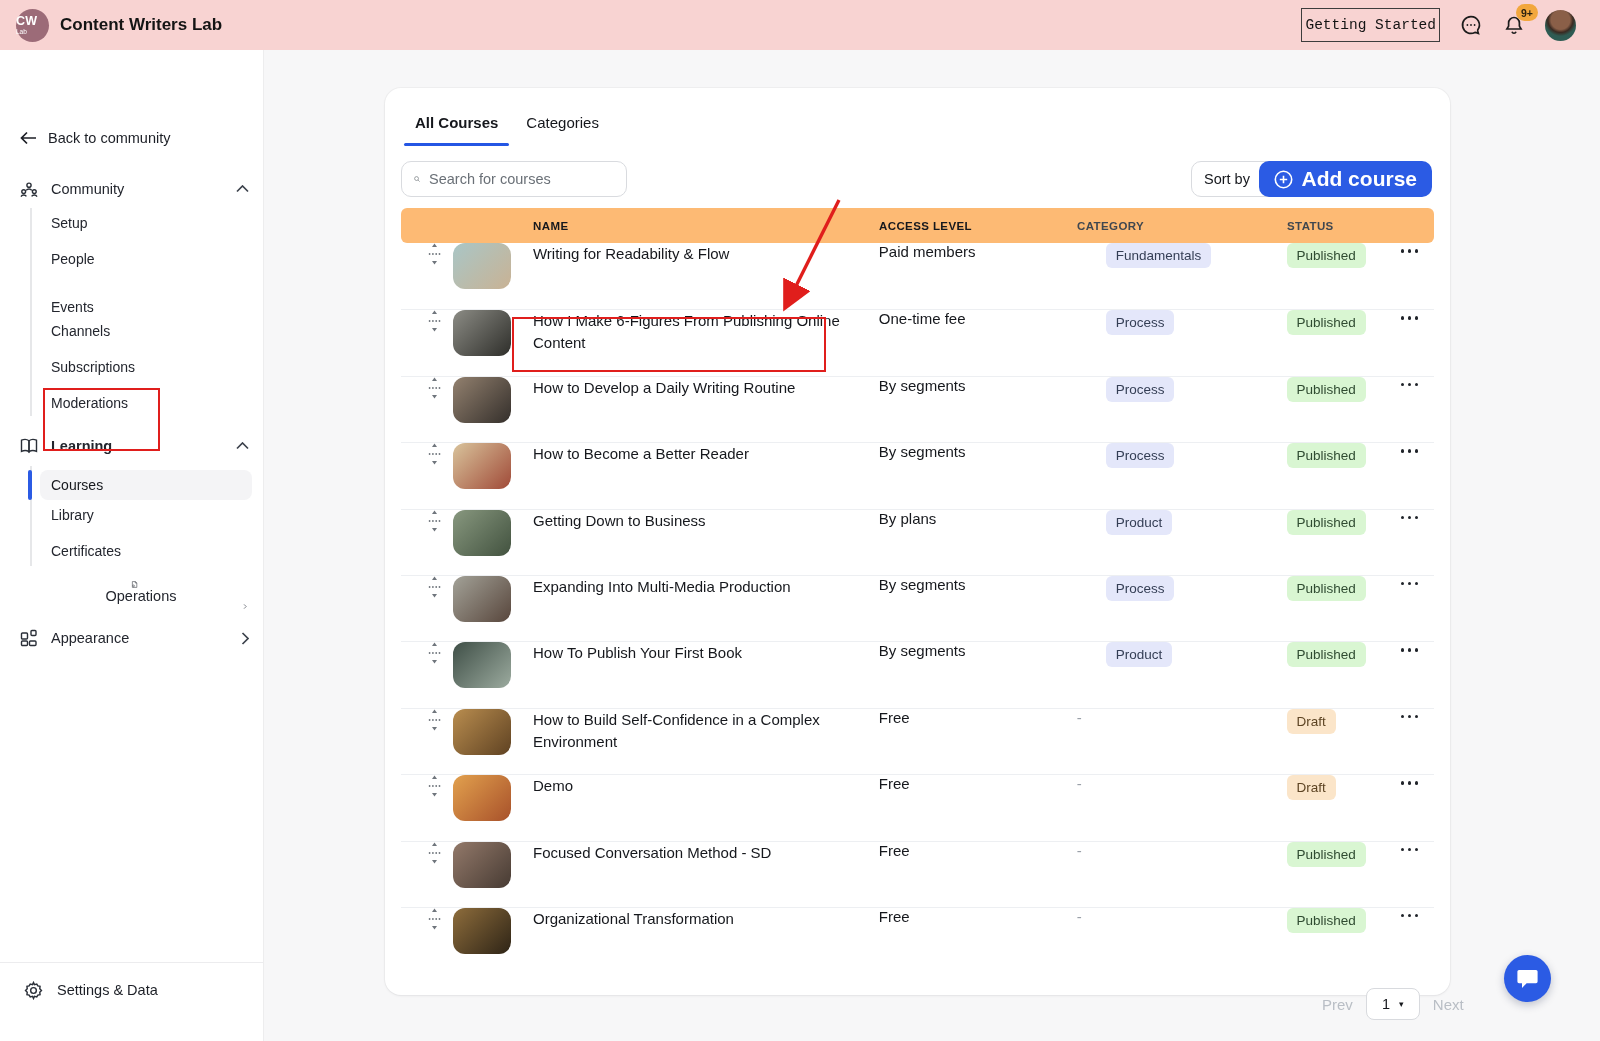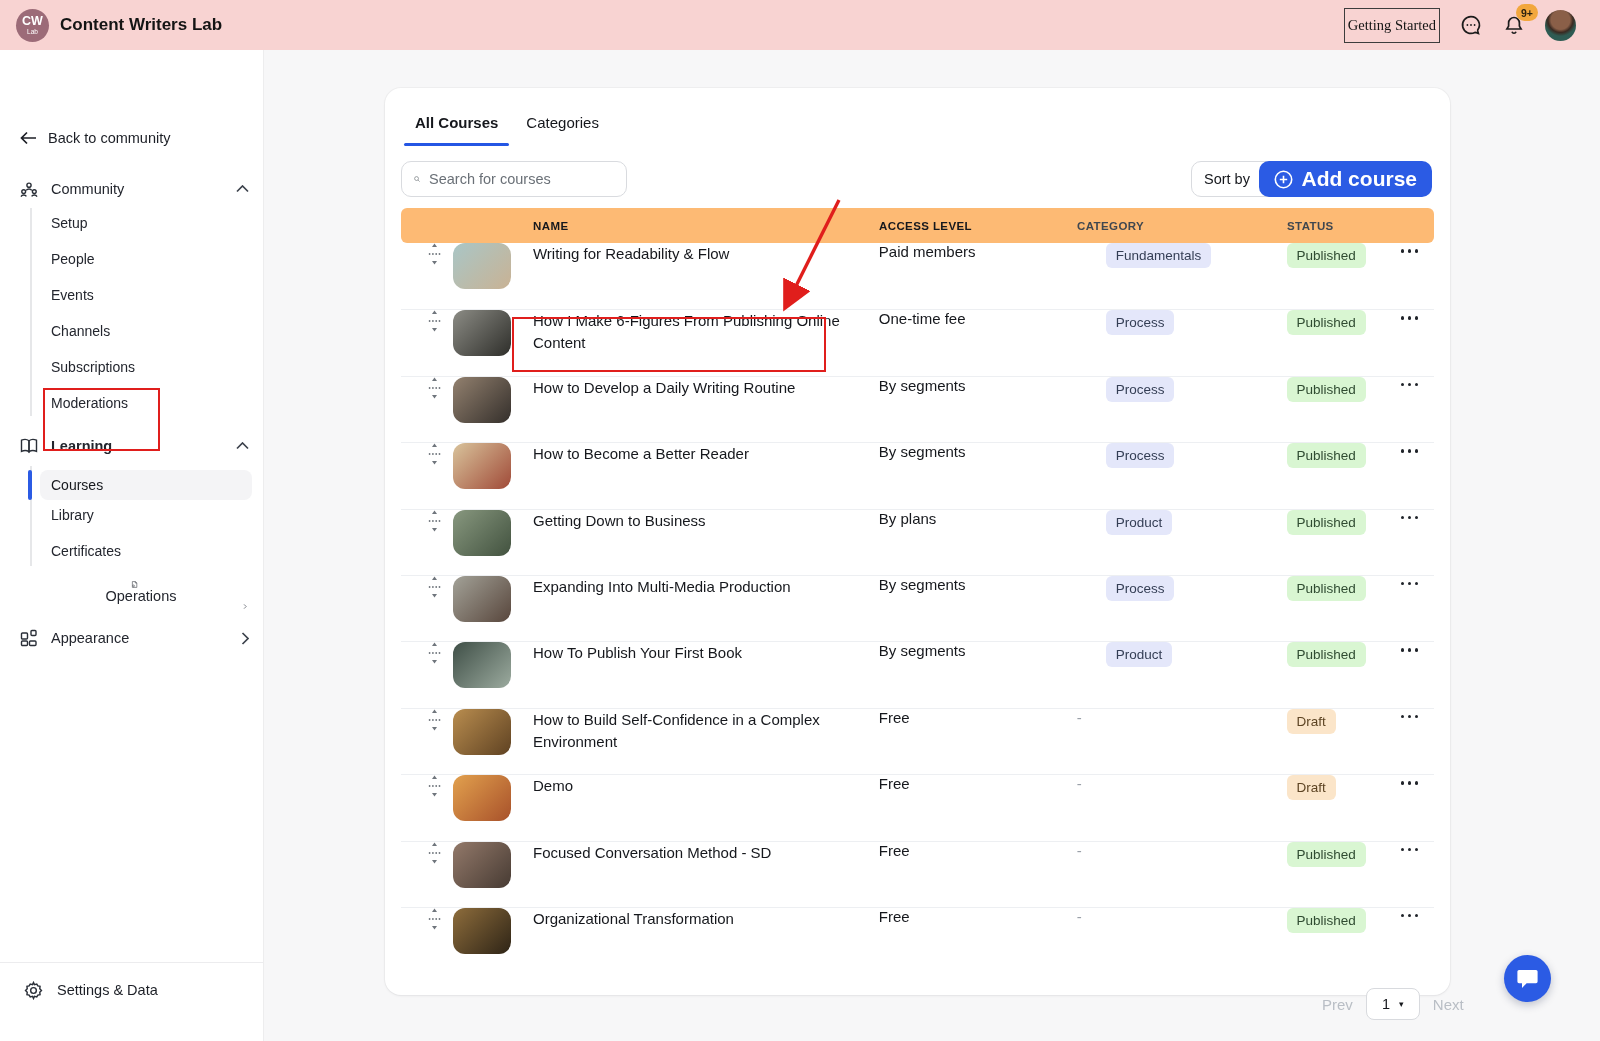--- a/index.html
+++ b/index.html
@@ -4,27 +4,27 @@
 <style>
   * { margin:0; padding:0; box-sizing:border-box; }
   html,body { width:1600px; height:1041px; }
   body { font-family:"Liberation Sans","DejaVu Sans",sans-serif; color:#16181d; }
   .screen { position:relative; width:1600px; height:1041px; background:#f7f7f8; overflow:hidden; }
 
   
   .topbar { position:absolute; top:0; left:0; width:1600px; height:50px; background:#f8d3d2;
             display:flex; align-items:center; padding:0 24px 0 16px; z-index:5; }
   .logo { width:33px; height:33px; border-radius:50%; background:#9c6b78; color:#fff;
-          display:flex; flex-direction:column; align-items:center; justify-content:center; line-height:1; }
+          display:flex; flex-direction:column; justify-content:center; line-height:1; }
   .logo .lt { font-size:12.5px; font-weight:700; letter-spacing:.2px; }
   .logo .lb { font-size:6.5px; margin-top:1px; }
   .app-title { margin-left:11px; font-size:17px; font-weight:700; color:#141414; }
   .topbar-right { margin-left:auto; display:flex; align-items:center; gap:19px; }
   .btn-getting-started { background:transparent; border:1.4px solid #3d3d3d; border-radius:0;
-          padding:8px 3px; font-size:14.5px; color:#141414; font-family:Liberation Serif, serif; cursor:pointer; }
+          padding:8px 3px; font-size:14.5px; color:#141414; font-family:Liberation Mono, monospace; cursor:pointer; }
   .top-ic { width:24px; height:24px; display:block; }
   .bell-wrap { position:relative; }
   .notif-badge { position:absolute; top:-9px; right:-12px; background:#f2a73d; color:#2c2310;
           font-size:10.5px; font-weight:700; border-radius:9px; padding:2.5px 5px; }
   .avatar { width:31px; height:31px; border-radius:50%;
           background:radial-gradient(circle at 50% 32%, #8a5f48 0 36%, #3a2a22 48%, #2e5b53 62%); }
 
   
   .sidebar { position:absolute; top:50px; left:0; width:264px; bottom:0; background:#fff;
              border-right:1px solid #ededee; z-index:4; }
@@ -165,21 +165,21 @@
           <path d="M17 15.6a3.2 3.2 0 0 0-5.4-.2"></path>
       </svg>
       <span class="lbl">Community</span>
       <svg class="chev" width="13" height="8" viewBox="0 0 13 8" fill="none" stroke="#3c424c" stroke-width="1.7">
         <path d="M1 6.5 6.5 1 12 6.5"></path>
       </svg>
     </div>
     <div class="tree-line tl-community"></div>
     <div class="sub-item" style="top:158px">Setup</div>
     <div class="sub-item" style="top:194px">People</div>
-    <div class="sub-item" style="top:230px">Events</div>
+    <div class="sub-item" style="top:242px">Events</div>
     <div class="sub-item" style="top:266px">Channels</div>
     <div class="sub-item" style="top:302px">Subscriptions</div>
     <div class="sub-item" style="top:338px">Moderations</div>
 
     <div class="nav-header nh-learning">
       <svg width="18" height="16" viewBox="0 0 18 16" fill="none" stroke="#2a2f38" stroke-width="1.4">
         <path d="M1.5 2.2C3.8 1.2 7 1.2 9 2.8v11C7 12.4 3.8 12.4 1.5 13.4z"></path>
         <path d="M16.5 2.2C14.2 1.2 11 1.2 9 2.8v11c2-1.4 5.2-1.4 7.5-.4z"></path>
       </svg>
       <span class="lbl">Learning</span>

